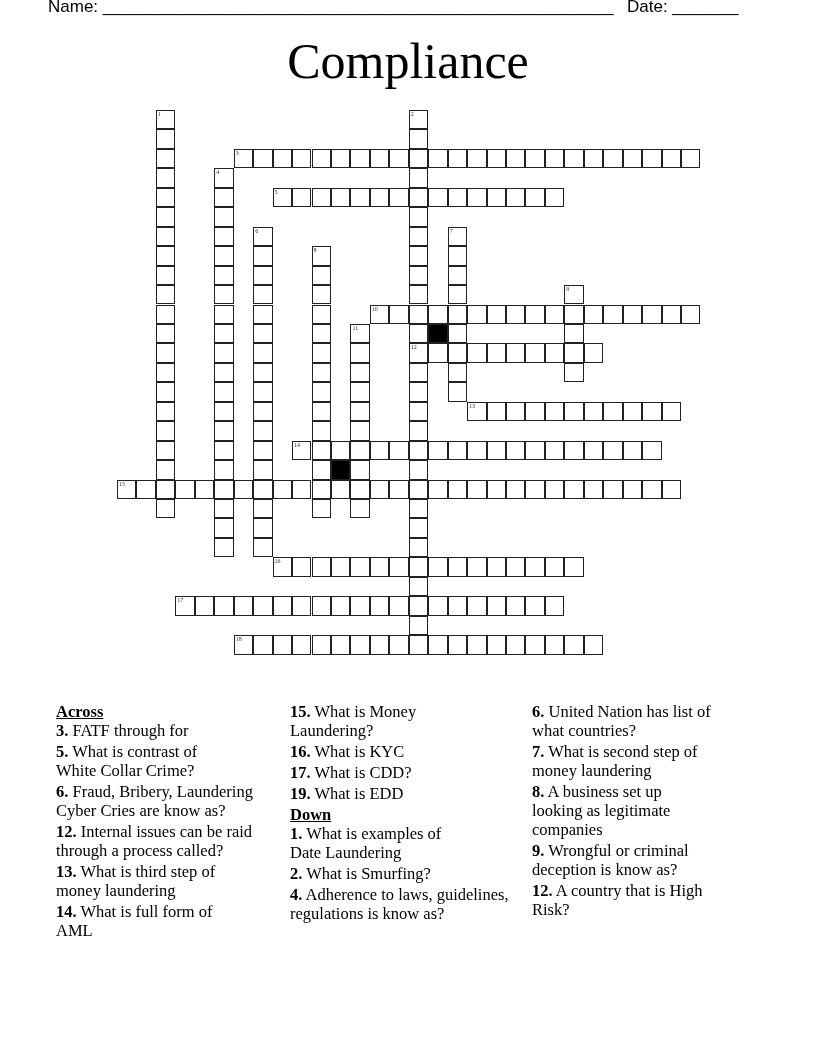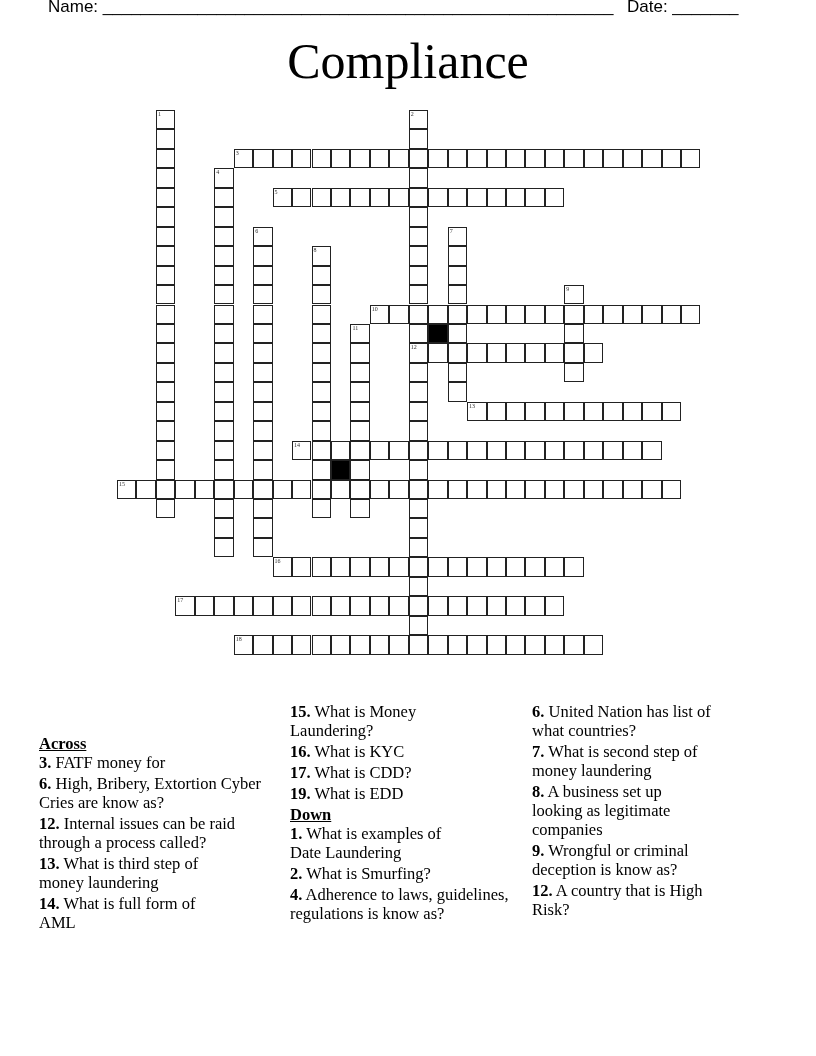--- a/index.html
+++ b/index.html
@@ -341,24 +341,25 @@
     <div class="cell" style="left: 486.55px; top: 635.15px;"></div>
     <div class="cell" style="left: 506px; top: 635.15px;"></div>
     <div class="cell" style="left: 525.45px; top: 635.15px;"></div>
     <div class="cell" style="left: 544.9px; top: 635.15px;"></div>
     <div class="cell" style="left: 564.35px; top: 635.15px;"></div>
     <div class="cell" style="left: 583.8px; top: 635.15px;"></div>
     <div class="cell black" style="left: 428.2px; top: 323.95px;"></div>
     <div class="cell black" style="left: 330.95px; top: 460.1px;"></div>
   </div>
 
-<div class="col" style="left:39px;width:230px;margin-top:32px;">
+<div class="col" style="left:56px;width:230px;">
   <div class="hd">Across</div>
-  <div class="clue"><b>3.</b> <span>FATF money for</span></div>
-  <div class="clue" style="width:225px"><b>6.</b> <span>High, Bribery, Extortion Cyber Cries are know as?</span></div>
+  <div class="clue"><b>3.</b> <span>FATF through for</span></div>
+  <div class="clue" style="width:170px"><b>5.</b> <span>What is contrast of White Collar Crime?</span></div>
+  <div class="clue" style="width:225px"><b>6.</b> <span>Fraud, Bribery, Laundering Cyber Cries are know as?</span></div>
   <div class="clue" style="width:228px"><b>12.</b> <span>Internal issues can be raid through a process called?</span></div>
   <div class="clue" style="width:190px"><b>13.</b> <span>What is third step of money laundering</span></div>
   <div class="clue" style="width:185px"><b>14.</b> <span>What is full form of AML</span></div>
 </div>
 
 <div class="col" style="left:290px;width:235px;">
   <div class="clue" style="width:150px"><b>15.</b> <span>What is Money Laundering?</span></div>
   <div class="clue"><b>16.</b> <span>What is KYC</span></div>
   <div class="clue"><b>17.</b> <span>What is CDD?</span></div>
   <div class="clue"><b>19.</b> <span>What is EDD</span></div>

